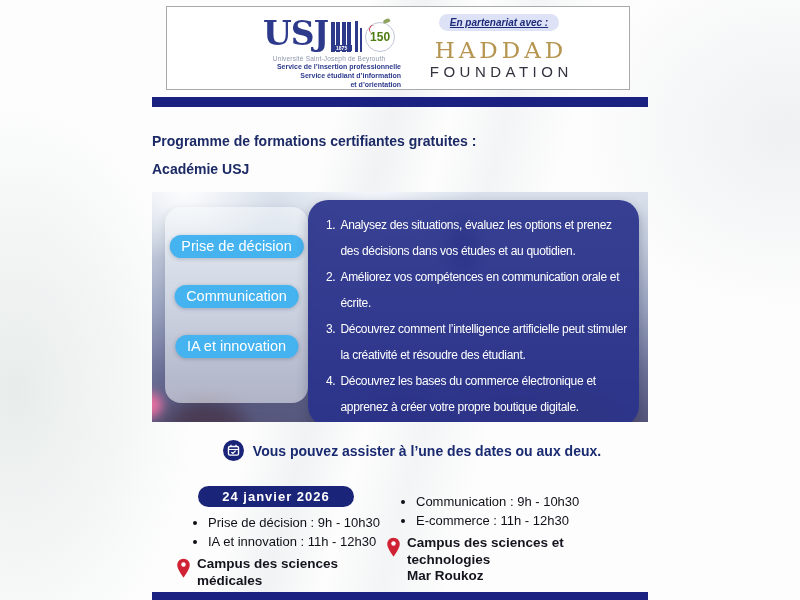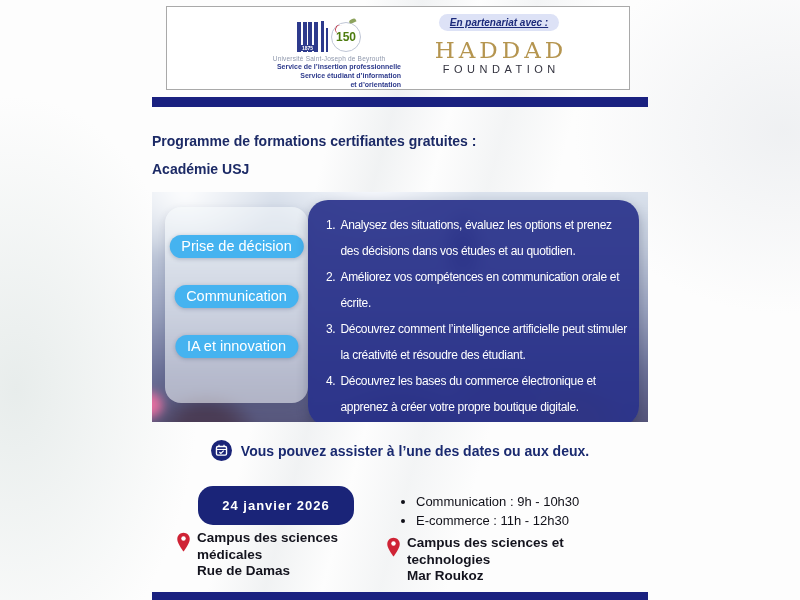--- a/index.html
+++ b/index.html
@@ -26,21 +26,21 @@
   .usj-trees i:nth-child(1){ height:31px; } .usj-trees i:nth-child(2){ height:24px; }
   .usj-150 { position:relative; width:30px; height:30px; border:1px solid #bfc6d6; border-radius:50%; display:flex; align-items:center; justify-content:center; font-weight:bold; font-size:12px; color:#4d7c0f; background:#fff; }
   .usj-150::before { content:""; position:absolute; top:-4px; right:4px; width:7px; height:4px; border-radius:50% 50% 0 50%; background:#8da35e; transform:rotate(-25deg); }
   .usj-150::after { content:""; position:absolute; top:2px; left:3px; width:9px; height:9px; border-left:1.6px solid #c02b3a; border-radius:50%; transform:rotate(20deg); }
   .usj-uni { margin-top:3px; font-size:6.5px; color:#8d96ab; letter-spacing:0.2px; }
   .usj-svc { font-size:7px; font-weight:bold; color:#2d3a8c; line-height:9px; text-align:right; padding-right:18px; }
 
   .partner-block { position:absolute; right:30px; top:5px; width:200px; text-align:center; }
   .partner-badge { display:inline-block; background:#dde2f6; color:#1c2a7a; font-size:10px; font-weight:bold; font-style:italic; padding:3px 11px; border-radius:9px;text-decoration:underline; }
   .partner-name { margin-top:7px; font-family:"DejaVu Serif", serif; font-size:23px; line-height:24px; color:#b5954f; letter-spacing:4px; text-indent:4px; }
-  .partner-sub { margin-top:1px; font-size:11px; letter-spacing:4.5px; text-indent:4.5px; color:#33333f; }
+  .partner-sub { margin-top:1px; font-size:15px; letter-spacing:4.5px; text-indent:4.5px; color:#33333f; }
 
   .bar-top { position:absolute; left:0; top:97px; width:496px; height:10px; background:#1a2180; }
   .bar-bottom { position:absolute; left:0; top:592px; width:496px; height:8px; background:#1a2180; }
 
   
   .title { position:absolute; left:0; top:127px; width:496px; text-align:left; color:#1c2a66; font-weight:bold; font-size:14px; line-height:28px; }
 
   
   .photo { position:absolute; left:0; top:192px; width:496px; height:230px; overflow:hidden; }
   .photo-bg { position:absolute; inset:-14px; filter:blur(5px);
@@ -59,45 +59,46 @@
   .topics-card { position:absolute; left:13px; top:15px; width:143px; height:196px; border-radius:16px; background:rgba(246,249,251,0.55); box-shadow:0 4px 10px rgba(40,45,80,0.15); }
   .topic-pill { position:absolute; left:50%; transform:translateX(-50%); white-space:nowrap; background:#45b3f0; color:#fff; font-weight:normal; font-size:14.5px; padding:3px 12px 4px; border-radius:12px; box-shadow:0 1px 4px rgba(20,40,80,0.25); }
   .tp0 { top:28px; } .tp1 { top:78px; } .tp2 { top:128px; } .tp3 { top:174px; }
 
   .benefits-panel { position:absolute; left:156px; top:8px; width:331px; height:226px; border-radius:20px; background:rgba(42,51,139,0.93); box-shadow:0 5px 12px rgba(20,25,60,0.3); padding:12px 12px 0 18px; }
   .benefits-list { list-style:none; color:#fff; font-size:12px; letter-spacing:-0.3px; line-height:26px; }
   .benefit { display:flex; gap:5px; }
   .benefit .num { flex:0 0 auto; }
 
   
-  .notice-row { position:absolute; left:0; top:440px; width:496px; display:flex; align-items:center; justify-content:center; gap:9px; }
+  .notice-row { position:absolute; left:12px; top:440px; width:496px; display:flex; align-items:center; justify-content:center; gap:9px; }
   .cal-icon { width:21px; height:21px; flex:0 0 auto; }
   .notice-text { color:#1a2a70; font-weight:bold; font-size:14px; }
 
   
   .session { position:absolute; top:486px; }
   .s0 { left:16px; width:216px; }
   .s1 { left:234px; width:252px; }
-  .date-pill { display:block; width:fit-content; margin:0 auto; background:#1a2478; color:#fff; font-weight:bold; font-size:13px; letter-spacing:1px; padding:12px 24px; border-radius:15px; }
+  .date-pill { display:block; width:fit-content; margin:0 auto; background:#1a2478; color:#fff; font-weight:bold; font-size:13px; letter-spacing:1px; padding:3px 24px; border-radius:15px; }
   .session ul { margin-top:7px; padding-left:40px; list-style:disc; color:#101018; font-size:13px; line-height:18.5px; }
   .s1 ul { padding-left:30px; }
   .campus-row { display:flex; gap:6px; margin-top:5px; align-items:flex-start; }
   .s0 .campus-row { margin-left:8px; }
   .pin-icon { flex:0 0 auto; margin-top:2px; }
   .campus-text { font-weight:bold; font-size:13.5px; line-height:16.5px; color:#14141e; }
 </style>
 </head>
 <body>
 
 <div class="canvas">
   <div class="flyer">
 
     <div class="header-box">
       <div class="usj-block">
         <div class="usj-row">
+          <span class="usj-word">USJ</span>
           <span class="usj-building">
             <span class="usj-year">1875</span>
           </span>
           <span class="usj-trees">
               <i></i>
               <i></i>
             </span>
           <span class="usj-150">150</span>
         </div>
         <div class="usj-uni">Université Saint-Joseph de Beyrouth</div>
@@ -157,20 +158,24 @@
         <line x1="5.4" y1="9" x2="14.6" y2="9" stroke="#ffffff" stroke-width="1"></line>
         <line x1="7.6" y1="4.6" x2="7.6" y2="6.6" stroke="#ffffff" stroke-width="1.2"></line>
         <line x1="12.4" y1="4.6" x2="12.4" y2="6.6" stroke="#ffffff" stroke-width="1.2"></line>
         <path d="M8 11.4 l1.4 1.4 2.7-2.7" stroke="#ffffff" stroke-width="1.2" fill="none"></path>
       </svg>
       <span class="notice-text">Vous pouvez assister à l’une des dates ou aux deux.</span>
     </div>
 
     <div class="session s0">
       <span class="date-pill">24 janvier 2026</span>
+      <ul>
+        <li>Prise de décision : 9h - 10h30</li>
+        <li>IA et innovation : 11h - 12h30</li>
+      </ul>
       <div class="campus-row">
         <svg class="pin-icon" width="15" height="20" viewBox="0 0 24 32">
           <path fill="#cf2335" d="M12 1C6.5 1 2 5.5 2 11c0 7.5 10 20 10 20s10-12.5 10-20c0-5.5-4.5-10-10-10z"></path>
           <circle cx="12" cy="10.5" r="3.6" fill="#ffffff"></circle>
         </svg>
         <div class="campus-text">
           <div>Campus des sciences médicales</div>
           <div>Rue de Damas</div>
         </div>
       </div>

